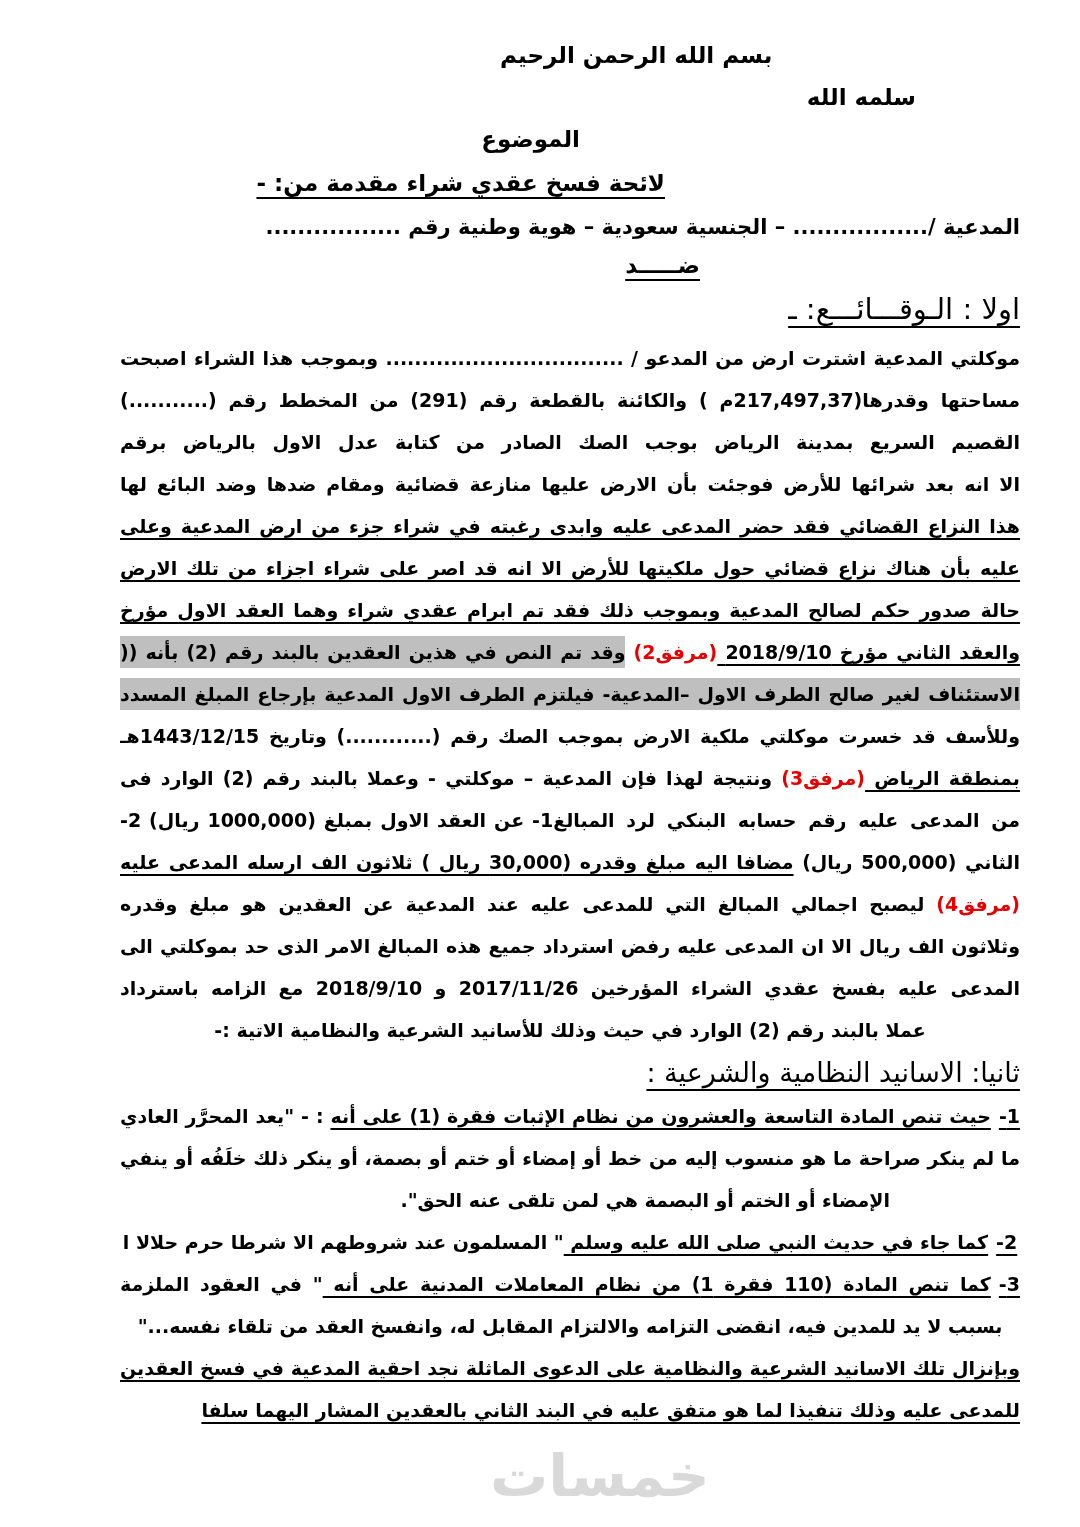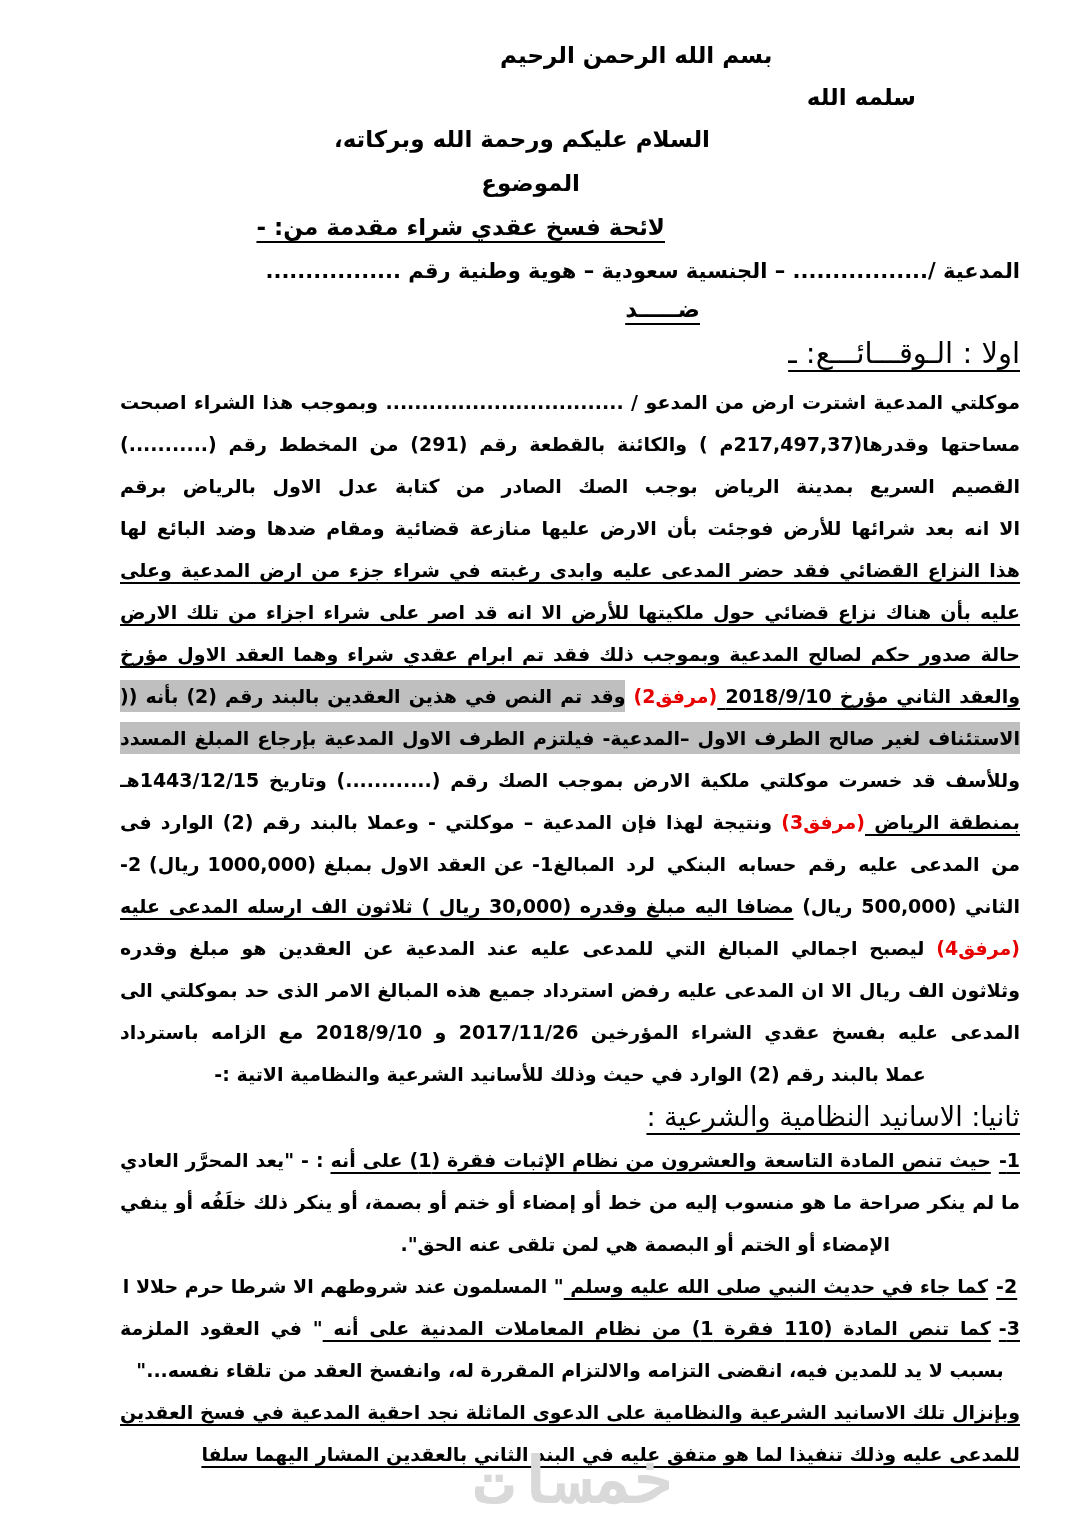--- a/index.html
+++ b/index.html
@@ -23,35 +23,34 @@
   .fl{font-size:19px;font-weight:bold;height:42px;line-height:42px;
       text-align:justify;text-align-last:justify;overflow:hidden;}
   .fl.right{text-align:center;text-align-last:right;}
   .fl.center{text-align:center;text-align-last:center;}
   .fl.split{display:flex;justify-content:space-between;}
   .u{text-decoration:underline;text-decoration-thickness:2px;text-underline-offset:5px;}
   .red{color:var(--red,#e80000);}
   .hl{background:var(--highlight,#bfbfbf);padding:5px 0;}
   .num{margin-left:8px;}
   
-  .wm{position:absolute;left:414px;top:1442px;font-size:66px;font-weight:bold;
-      color:var(--watermark,#d9d9d9);letter-spacing:2px;font-family:Liberation Mono, monospace;}
+  .wm{position:absolute;left:430px;top:1442px;font-size:58px;font-weight:bold;
+      color:var(--watermark,#d9d9d9);letter-spacing:2px;}
 </style>
 </head>
 <body>
 
 <div class="page">
 
   <div class="tline" style="height:42px;padding-left:380px;text-align:left;">بسم الله الرحمن الرحيم</div>
 
   <div class="tline addr-row" style="height:42px;">
     <span class="blessing">سلمه الله</span>
   </div>
 
-  <div class="tline" style="height:44px;padding-right:310px;">السلام عليكم ورحمة الله وبركاته،</div>
 
   <div class="tline" style="height:44px;padding-right:440px;">الموضوع</div>
 
   <div class="tline ut" style="height:44px;padding-right:355px;">لائحة فسخ عقدي شراء مقدمة من: -</div>
 
   <div class="tline" style="height:38px;font-size:21px;">المدعية /.................    – الجنسية سعودية – هوية وطنية رقم .................</div>
 
   <div class="tline ut" style="height:38px;padding-right:320px;">ضـــــد</div>
 
 
@@ -81,21 +80,21 @@
   </div>
 
   <div class="h2">ثانيا: الاسانيد النظامية والشرعية :</div>
 
   <div>
     <div class="fl"><span class="num u">1-</span><span class="u">حيث تنص المادة التاسعة والعشرون من نظام الإثبات فقرة (1) على أنه</span><span> : - "يعد المحرَّر العادي صادراً ممن وقعه وحجة عليه؛</span></div>
     <div class="fl"><span>ما لم ينكر صراحة ما هو منسوب إليه من خط أو إمضاء أو ختم أو بصمة، أو ينكر ذلك خلَفُه أو ينفي علمه بأن الخط أو</span></div>
     <div class="fl right" style="padding-left:0;padding-right:130px;"><span>الإمضاء أو الختم أو البصمة هي لمن تلقى عنه الحق".</span></div>
     <div class="fl right"><span class="num u">2-</span><span class="u">كما جاء في حديث النبي صلى الله عليه وسلم </span><span>" المسلمون عند شروطهم الا شرطا حرم حلالا ا او أحل حراما "</span></div>
     <div class="fl"><span class="num u">3-</span><span class="u">كما تنص المادة (110 فقرة 1) من نظام المعاملات المدنية على أنه </span><span>" في العقود الملزمة للجانبين، إذا أصبح تنفيذ الالتزام مستحيلاً</span></div>
-    <div class="fl center"><span>بسبب لا يد للمدين فيه، انقضى التزامه والالتزام المقررة له، وانفسخ العقد من تلقاء نفسه..."</span></div>
+    <div class="fl center"><span>بسبب لا يد للمدين فيه، انقضى التزامه والالتزام المقابل له، وانفسخ العقد من تلقاء نفسه..."</span></div>
   </div>
 
   <div>
     <div class="fl"><span class="u">وبإنزال تلك الاسانيد الشرعية  والنظامية على الدعوى الماثلة نجد احقية المدعية في فسخ العقدين موضوع الدعوى ورد المبالغ</span></div>
     <div class="fl right"><span class="u">للمدعى عليه وذلك تنفيذا لما هو متفق عليه في البند الثاني بالعقدين  المشار اليهما سلفا</span></div>
   </div>
 
   <div class="wm">خمسات</div>
 
 </div>

